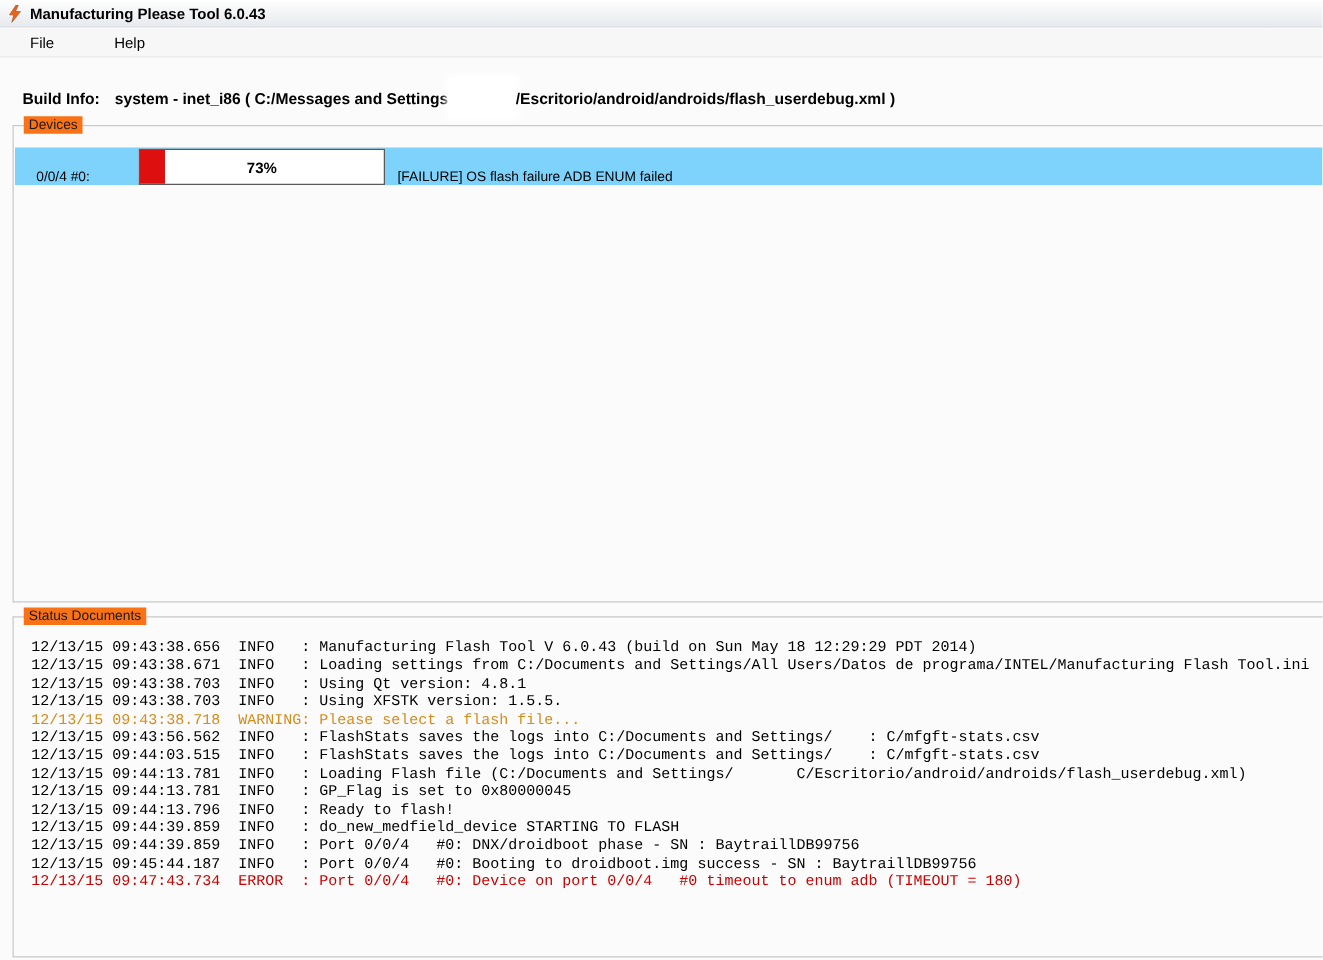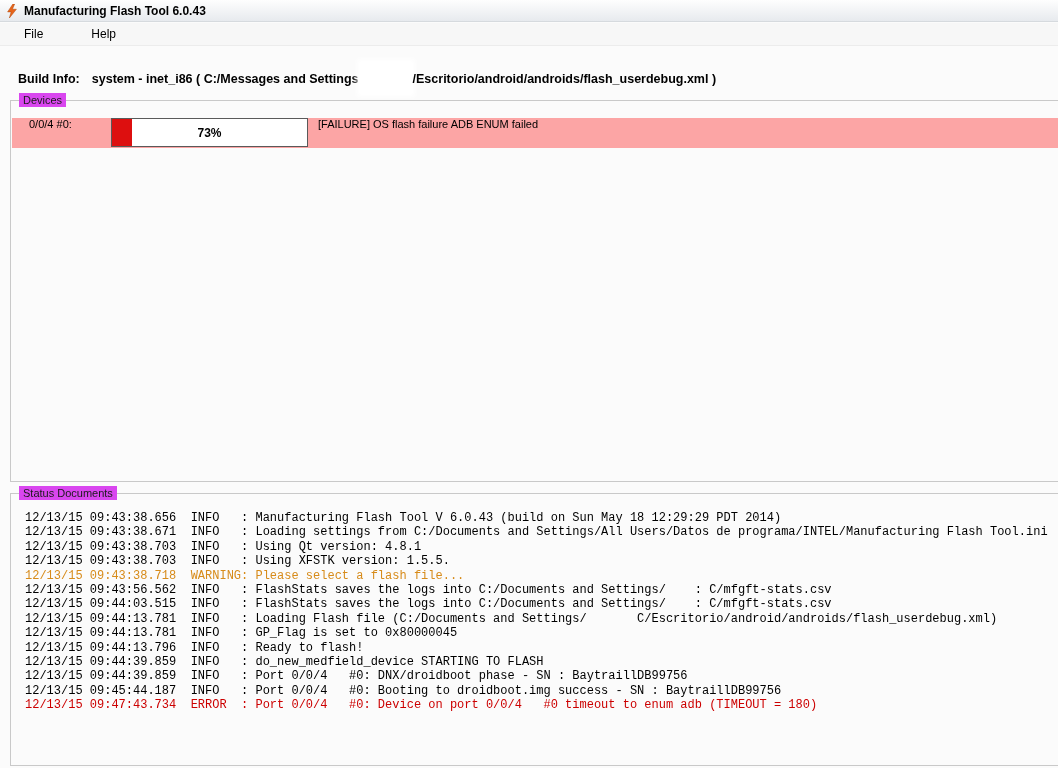--- a/index.html
+++ b/index.html
@@ -33,29 +33,29 @@
   .build-info .bi-label{margin-right:12px;}
   .redaction{
     display:inline-block;width:52px;height:32px;background:#fff;
     vertical-align:-11px;box-shadow:0 0 5px 3px #fff;margin:0 1px;
   }
   
   .groupbox{
     position:absolute;border:1px solid #c9c9c9;background:transparent;
   }
   .groupbox .legend{
-    position:absolute;top:-8px;left:8px;background:#d946ef;
+    position:absolute;top:-8px;left:8px;background:#f97316;
     padding:0 4px;font-size:11px;color:#1a1a1a;line-height:14px;
   }
   #devices-group{left:10px;right:-2px;top:100px;height:380px;}
   #status-group{left:10px;right:-2px;top:493px;bottom:2px;}
   
   .device-row{
     position:absolute;left:1px;right:1px;top:17px;height:30px;
-    background:#fca5a5;display:flex;align-items:flex-start;
+    background:#7dd3fc;display:flex;align-items:flex-end;
   }
   .port-label{font-size:11px;color:#000;margin-left:17px;width:82px;}
   .progress{
     position:relative;width:195px;height:27px;background:#fff;
     border:1px solid #5a5a5a;box-sizing:content-box;flex:0 0 auto;
   }
   .progress-fill{
     position:absolute;left:0;top:0;bottom:0;width:10%;
     background:var(--progress-fill,#dd0f0f);
   }
@@ -77,21 +77,21 @@
 </style>
 </head>
 <body>
 
 <div class="titlebar">
   <span class="bolt-icon">
     <svg viewBox="0 0 16 16" width="14" height="14" aria-hidden="true">
       <polygon points="9,0 3,9 7,9 5,16 13,6 8.5,6 11,0" fill="#e8641a" stroke="#b34a0e" stroke-width="0.6"></polygon>
     </svg>
   </span>
-  <span class="app-title">Manufacturing Flash Tool 6.0.43</span>
+  <span class="app-title">Manufacturing Please Tool 6.0.43</span>
 </div>
 
 <div class="menubar">
   <span class="menu-item">File</span>
   <span class="menu-item">Help</span>
 </div>
 
 <div class="build-info">
   <span class="bi-label">Build Info:</span><span>system - inet_i86 ( C:/Messages and Settings</span><span class="redaction"></span><span>/Escritorio/android/androids/flash_userdebug.xml )</span>
 </div>

